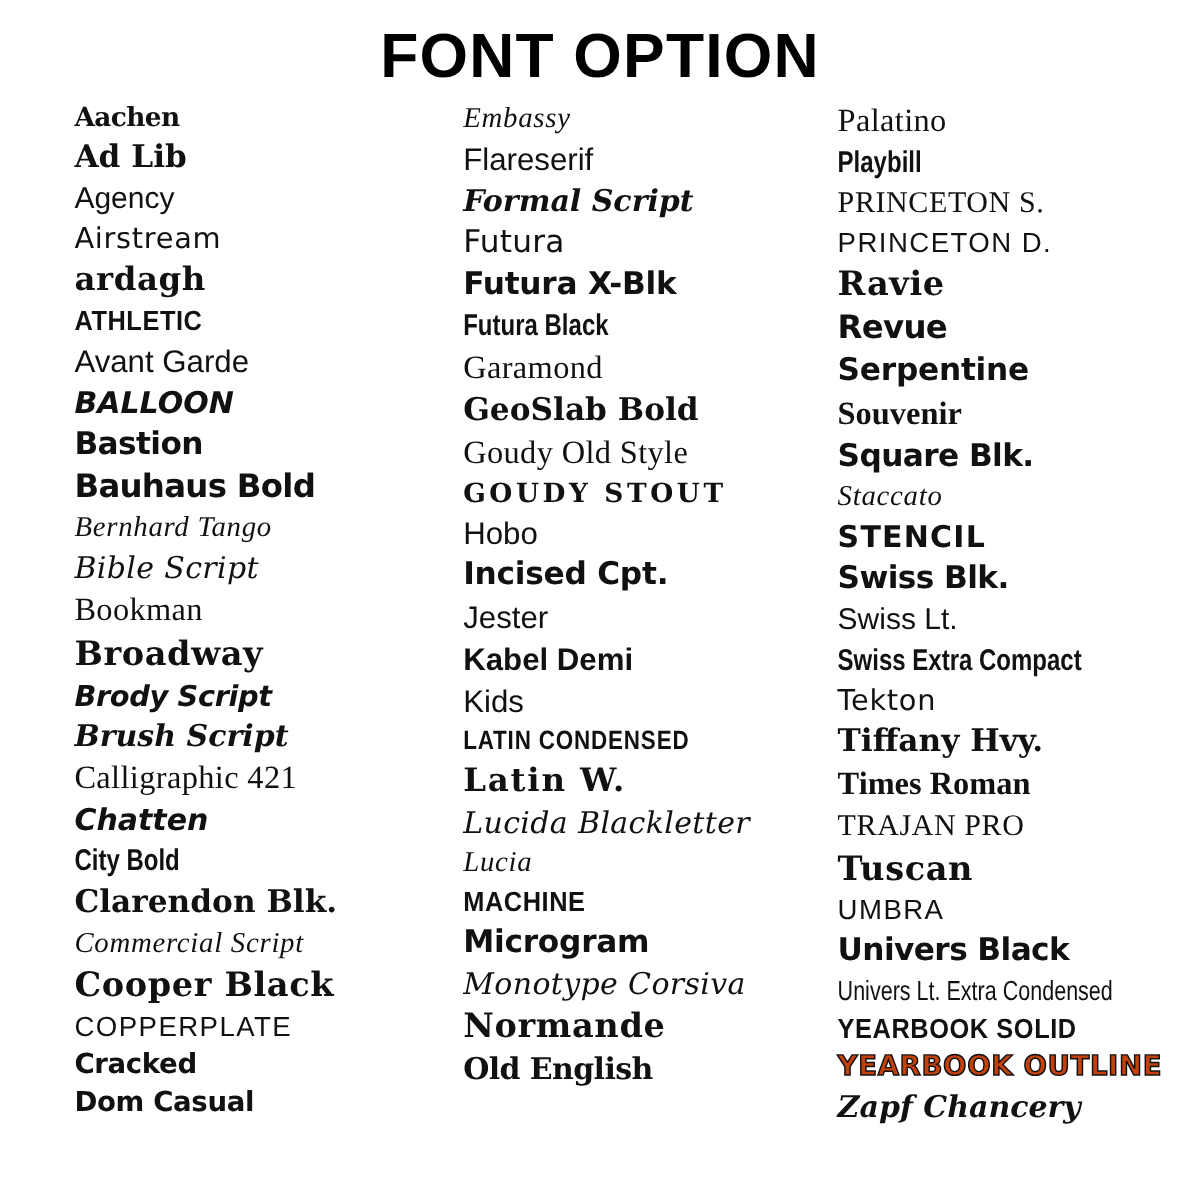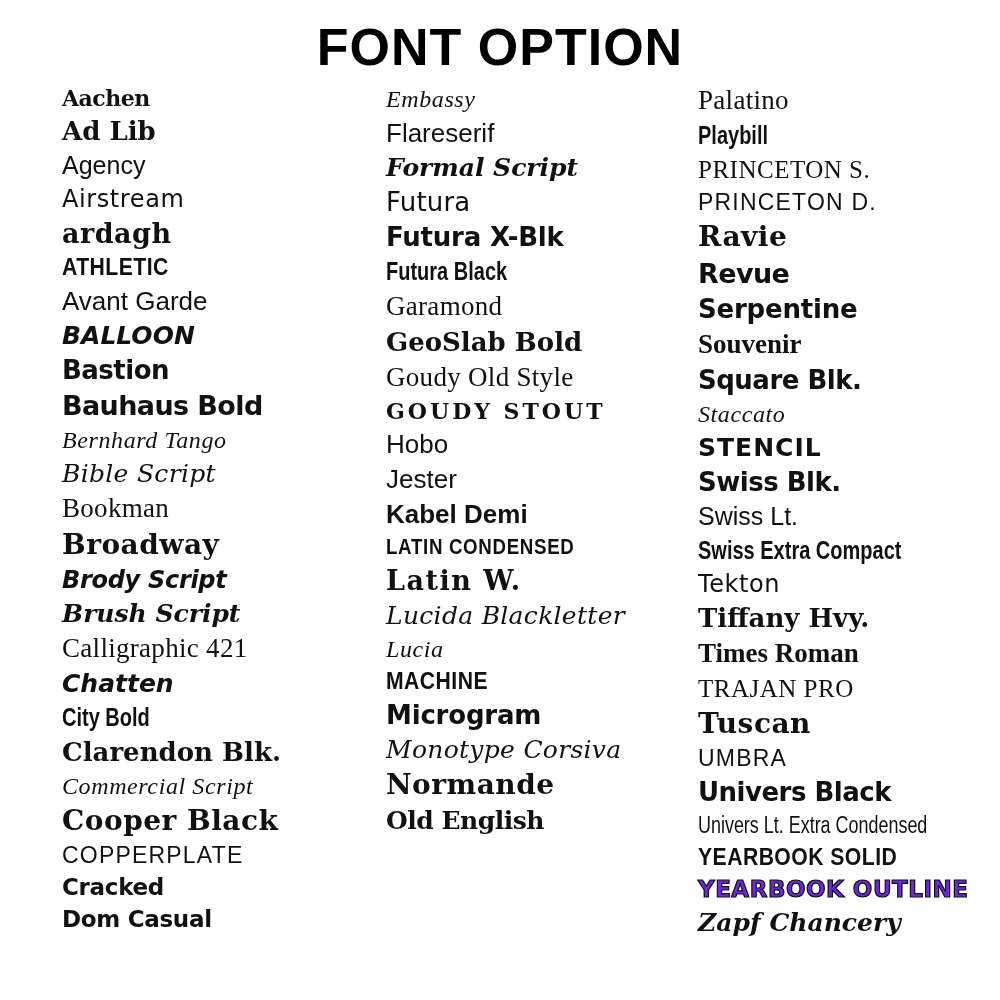--- a/index.html
+++ b/index.html
@@ -68,21 +68,21 @@
   .f-sans-cond { font-family: "Liberation Sans Narrow", "Liberation Sans", sans-serif; font-weight: bold; font-size: 25px; transform: scaleX(0.8); transform-origin: left center; }
   .f-sans-cond-light { font-family: "Liberation Sans", sans-serif; font-weight: normal; font-size: 23px; transform: scaleX(0.78); transform-origin: left center; }
   .f-sans-caps { font-family: "Liberation Sans", sans-serif; font-weight: bold; font-size: 23px; text-transform: uppercase; letter-spacing: 0.5px; transform: scaleX(0.92); transform-origin: left center; }
   .f-script { font-family: "DejaVu Serif", serif; font-style: italic; font-size: 25px; letter-spacing: 0.3px; }
   .f-script-bold { font-family: "DejaVu Serif", serif; font-style: italic; font-weight: bold; font-size: 25px; }
   .f-script-light { font-family: "Liberation Serif", serif; font-style: italic; font-size: 24px; letter-spacing: 0.6px; }
   .f-brush { font-family: "DejaVu Sans", sans-serif; font-style: italic; font-weight: bold; font-size: 24px; letter-spacing: -0.3px; }
   .f-blackletter { font-family: "DejaVu Serif", serif; font-weight: bold; font-size: 25px; letter-spacing: -0.5px; font-style: normal; }
   .f-uncial { font-family: "DejaVu Serif", serif; font-weight: bold; font-size: 27px; letter-spacing: 0.5px; }
   .f-stencil { font-family: "DejaVu Sans", sans-serif; font-weight: bold; font-size: 25px; letter-spacing: 1px; text-transform: uppercase; }
-  .f-outline { font-family: "DejaVu Sans", sans-serif; font-weight: bold; font-size: 23px; letter-spacing: 0.5px; color: #6d28d9; -webkit-text-stroke: 1.2px #111; text-shadow: 0 0 0 #111; text-transform: uppercase; }
+  .f-outline { font-family: "DejaVu Sans", sans-serif; font-weight: bold; font-size: 23px; letter-spacing: 0.5px; color: #c2410c; -webkit-text-stroke: 1.2px #111; text-shadow: 0 0 0 #111; text-transform: uppercase; }
   .f-display-serif { font-family: "DejaVu Serif", serif; font-weight: bold; font-size: 28px; letter-spacing: 0.5px; }
   .f-geo-sans { font-family: "DejaVu Sans", sans-serif; font-weight: normal; font-size: 26px; letter-spacing: 0.2px; }
   .f-geo-sans-bold { font-family: "DejaVu Sans", sans-serif; font-weight: bold; font-size: 26px; letter-spacing: -0.2px; }
   .f-tall-caps { font-family: "Liberation Sans", sans-serif; font-weight: bold; font-size: 22px; text-transform: uppercase; letter-spacing: 0.8px; transform: scaleX(0.85); transform-origin: left center; }
   .f-spaced-caps { font-family: "DejaVu Serif", serif; font-weight: bold; font-size: 22px; text-transform: uppercase; letter-spacing: 3px; }
   .f-wide-serif { font-family: "DejaVu Serif", serif; font-weight: bold; font-size: 27px; letter-spacing: 1.5px; }
   .f-thin-caps { font-family: "Liberation Sans", sans-serif; font-weight: normal; font-size: 23px; text-transform: uppercase; letter-spacing: 1.2px; }
   .f-casual { font-family: "DejaVu Sans", sans-serif; font-weight: bold; font-size: 23px; letter-spacing: -0.3px; }
   .f-hand { font-family: "DejaVu Sans", sans-serif; font-size: 24px; font-style: normal; letter-spacing: 0.6px; }
   .f-bold-round { font-family: "DejaVu Sans", sans-serif; font-weight: bold; font-size: 27px; letter-spacing: -0.6px; }
@@ -129,22 +129,24 @@
         <div class="font-item f-sans">Flareserif</div>
         <div class="font-item f-script-bold">Formal Script</div>
         <div class="font-item f-geo-sans">Futura</div>
         <div class="font-item f-geo-sans-bold">Futura X-Blk</div>
         <div class="font-item f-sans-cond">Futura Black</div>
         <div class="font-item f-elegant-serif">Garamond</div>
         <div class="font-item f-slab-bold">GeoSlab Bold</div>
         <div class="font-item f-elegant-serif">Goudy Old Style</div>
         <div class="font-item f-spaced-caps">GOUDY STOUT</div>
         <div class="font-item f-sans">Hobo</div>
+        <div class="font-item f-geo-sans-bold">Incised Cpt.</div>
         <div class="font-item f-sans">Jester</div>
         <div class="font-item f-sans-bold">Kabel Demi</div>
+        <div class="font-item f-sans">Kids</div>
         <div class="font-item f-tall-caps">LATIN CONDENSED</div>
         <div class="font-item f-wide-serif">Latin W.</div>
         <div class="font-item f-script">Lucida Blackletter</div>
         <div class="font-item f-script-light">Lucia</div>
         <div class="font-item f-sans-caps">MACHINE</div>
         <div class="font-item f-geo-sans-bold">Microgram</div>
         <div class="font-item f-script">Monotype Corsiva</div>
         <div class="font-item f-display-serif">Normande</div>
         <div class="font-item f-blackletter">Old English</div>
       </div>

